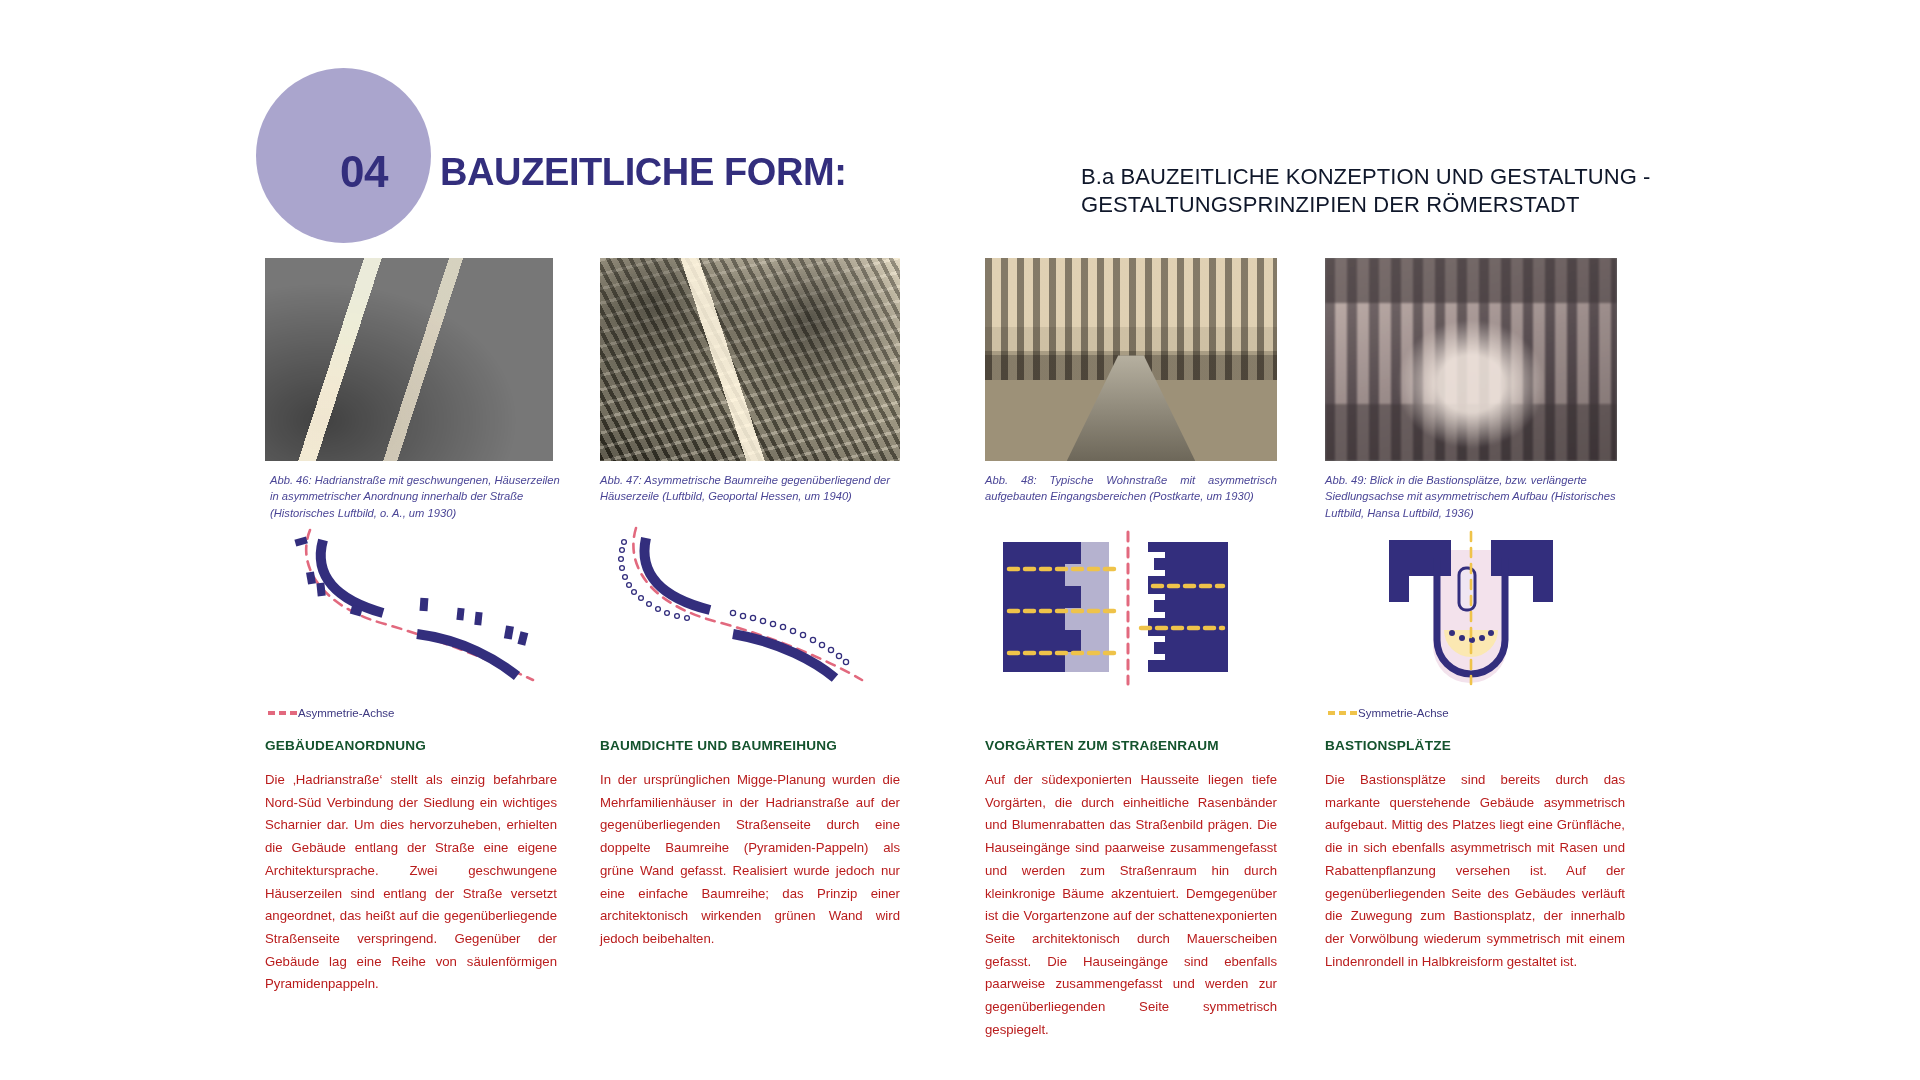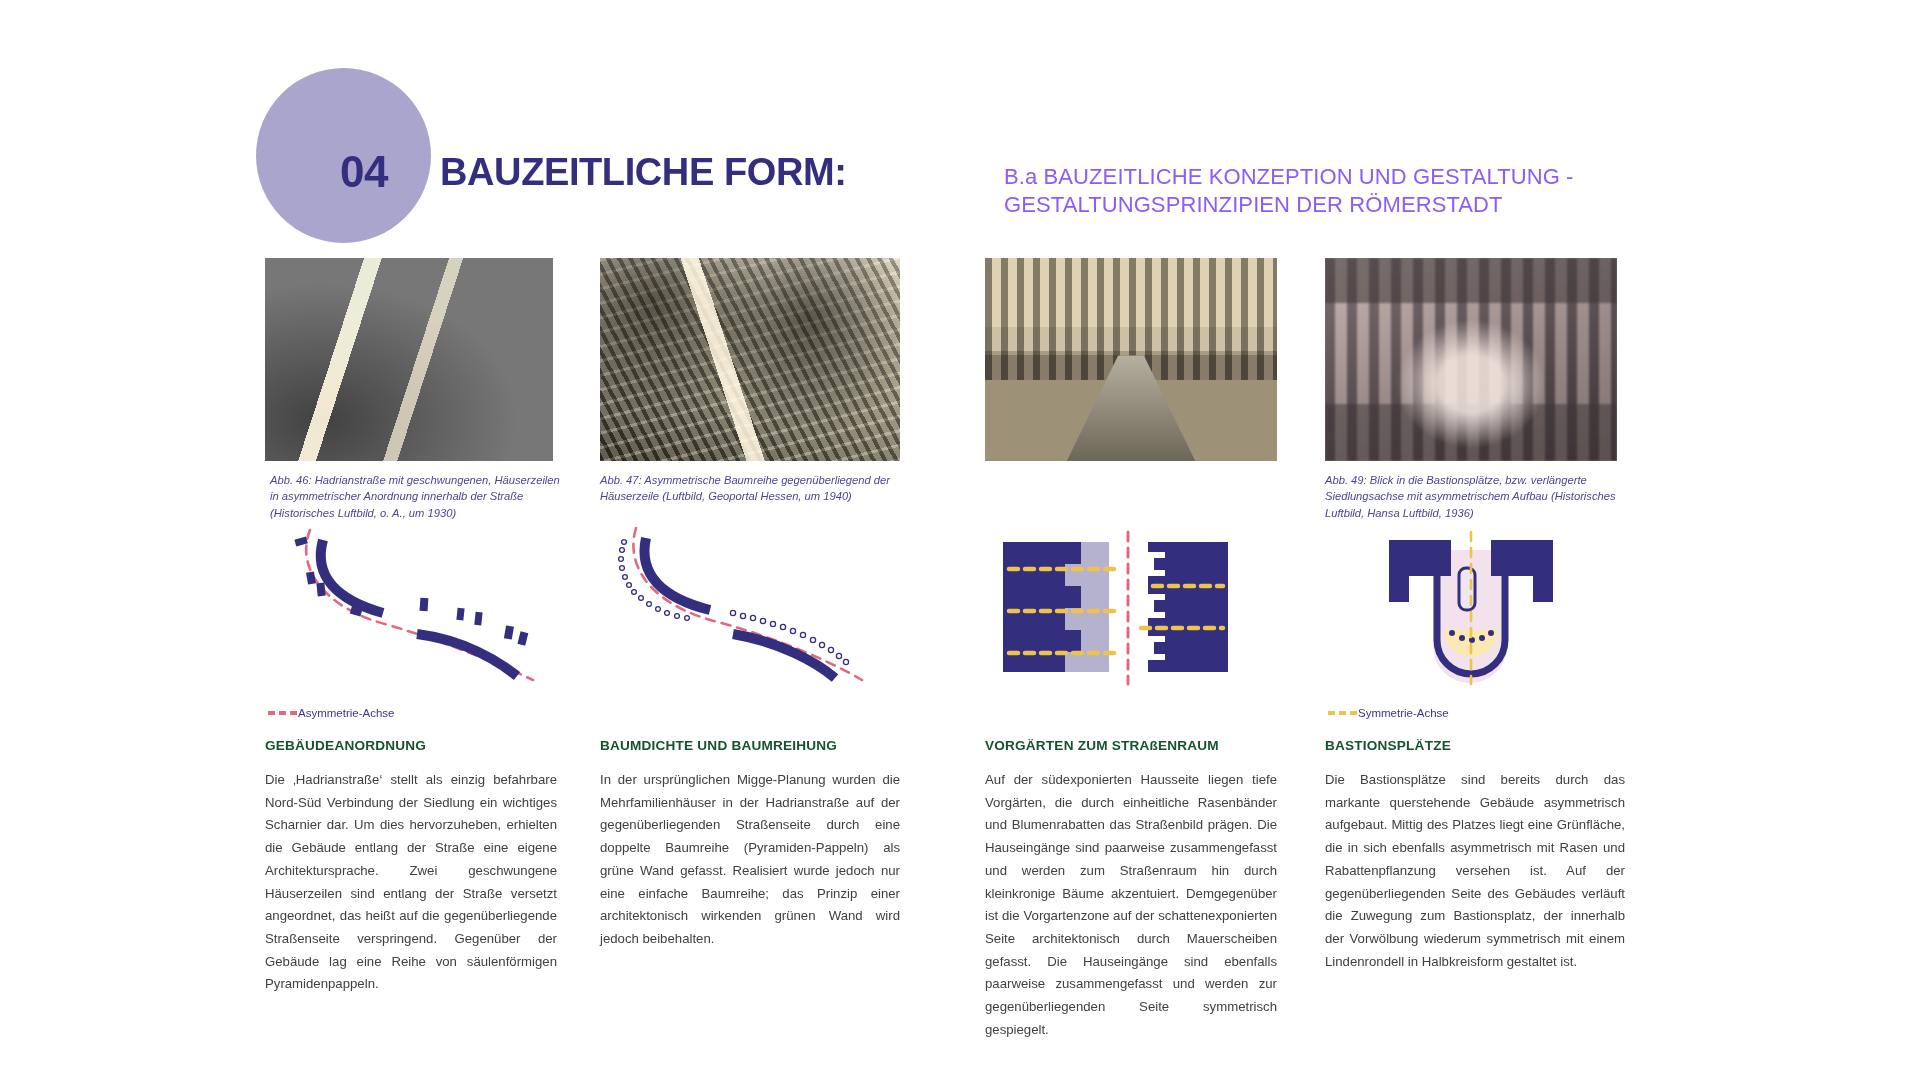--- a/index.html
+++ b/index.html
@@ -24,24 +24,24 @@
     font-size:44px;font-weight:bold;letter-spacing:-0.5px;
     color:#332e7d;line-height:1;
   }
   .main-title{
     position:absolute;left:440px;top:150px;
     font-size:38px;font-weight:bold;line-height:1.17;
     color:#332e7d;letter-spacing:-0.4px;
   }
   .main-title span{display:block;white-space:nowrap;}
   .section-title{
-    position:absolute;left:1004px;top:163px;
+    position:absolute;left:1081px;top:163px;
     width:600px;
     font-size:22px;font-weight:400;line-height:1.28;
-    color:#8b5cf6;letter-spacing:0.1px;
+    color:#0f172a;letter-spacing:0.1px;
   }
   .section-title span{display:block;white-space:nowrap;}
 
   
   .photo{
     position:absolute;top:258px;height:203px;
     overflow:hidden;background:#777;
   }
   .ph1{left:265px;width:288px;}
   .ph2{left:600px;width:300px;}
@@ -155,21 +155,21 @@
   .c3{left:985px;width:292px;}
   .c4{left:1325px;width:300px;}
   .col h3{
     margin:0 0 16px 0;
     font-size:13.6px;font-weight:bold;letter-spacing:.2px;
     color:#14532d;
   }
   .col p{
     margin:0;
     font-size:13.2px;line-height:1.72;
-    color:#404040;
+    color:#b91c1c;
     text-align:justify;
     hyphens:manual;
   }
 </style>
 </head>
 <body>
 
 <div class="page">
 
   <div class="circle-badge"></div>
@@ -191,20 +191,21 @@
   <div class="photo ph3">
       <div class="photo-inner p3bg"></div>
       <div class="p3road"></div>
     </div>
   <div class="photo ph4">
       <div class="photo-inner p4bg"></div>
     </div>
 
   <div class="caption cp1">Abb. 46: Hadrianstraße mit geschwungenen, Häuserzeilen in asymmetrischer Anordnung innerhalb der Straße (Historisches Luftbild, o. A., um 1930)</div>
   <div class="caption cp2">Abb. 47: Asymmetrische Baumreihe gegenüberliegend der Häuserzeile (Luftbild, Geoportal Hessen, um 1940)</div>
+  <div class="caption cp3">Abb. 48: Typische Wohnstraße mit asymmetrisch aufgebauten Eingangsbereichen (Postkarte, um 1930)</div>
   <div class="caption cp4">Abb. 49: Blick in die Bastionsplätze, bzw. verlängerte Siedlungsachse mit asymmetrischem Aufbau (Historisches Luftbild, Hansa Luftbild, 1936)</div>
 
   <div class="diagram dg1">
     <svg viewBox="0 0 300 160" preserveAspectRatio="none">
       <path d="M45 2 C30 40 60 80 120 96 C175 112 225 132 268 152" fill="none" stroke="#e2697e" stroke-width="2.6" stroke-dasharray="9 7" stroke-linecap="round"></path>
       <path d="M58 12 C48 48 72 72 118 85" fill="none" stroke="#332e7d" stroke-width="10" stroke-linecap="butt"></path>
       <path d="M152 106 C198 112 232 132 252 148" fill="none" stroke="#332e7d" stroke-width="10" stroke-linecap="butt"></path>
       <g fill="#332e7d">
         <rect x="30" y="10" width="12" height="7" transform="rotate(-16 36 13)"></rect>
         <rect x="42" y="44" width="8" height="12" transform="rotate(-10 46 50)"></rect>

